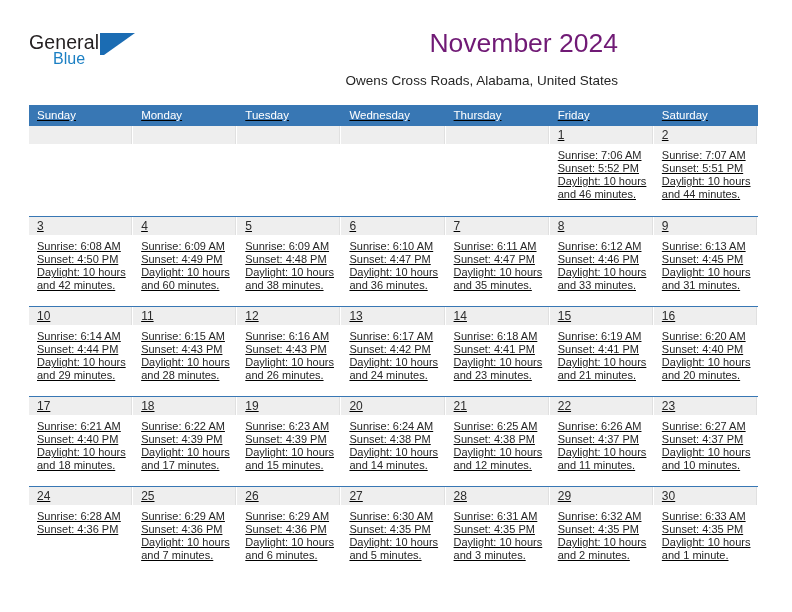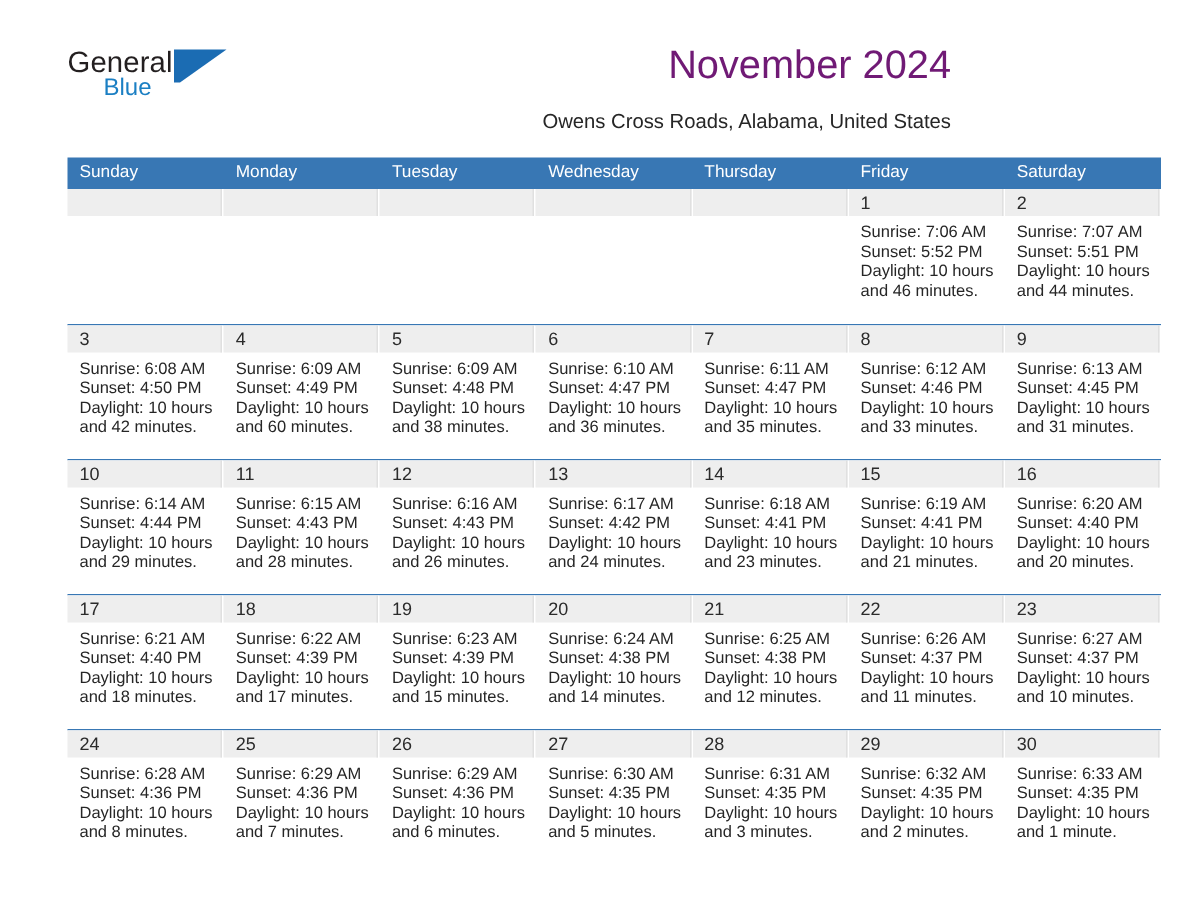--- a/index.html
+++ b/index.html
@@ -11,21 +11,20 @@
     font-family: "Liberation Sans", sans-serif;
     color: #000000;
     overflow: hidden;
   }
 
   .page {
     position: relative;
     width: 652px;
     height: 612px;
     padding: 0;
-    margin-left: 16px;
   }
 
   
   .top {
     position: absolute;
     left: 29px;
     top: 28px;
     right: 34px;
     height: 70px;
   }
@@ -96,20 +95,21 @@
     white-space: nowrap;
     font-family: "Liberation Sans", sans-serif;
   }
 
   
   .cal {
     position: absolute;
     left: 29px;
     top: 105px;
     width: 729px;
+    text-decoration: underline;
   }
   .cal-head {
     display: flex;
     background: #3877b4;
     height: 21px;
   }
   .cal-head .hc {
     flex: 1 1 0;
     color: #ffffff;
     font-size: 11.5px;
@@ -450,21 +450,20 @@
           </div>
         </div>
         <div class="week">
           <div class="day">
             <div class="num-band">
               <span class="num">24</span>
             </div>
             <div class="info">
               <div>Sunrise: 6:28 AM</div>
               <div>Sunset: 4:36 PM</div>
-              <div class="dl">Daylight: 10 hours and 8 minutes.</div>
             </div>
           </div>
           <div class="day">
             <div class="num-band">
               <span class="num">25</span>
             </div>
             <div class="info">
               <div>Sunrise: 6:29 AM</div>
               <div>Sunset: 4:36 PM</div>
               <div class="dl">Daylight: 10 hours and 7 minutes.</div>

